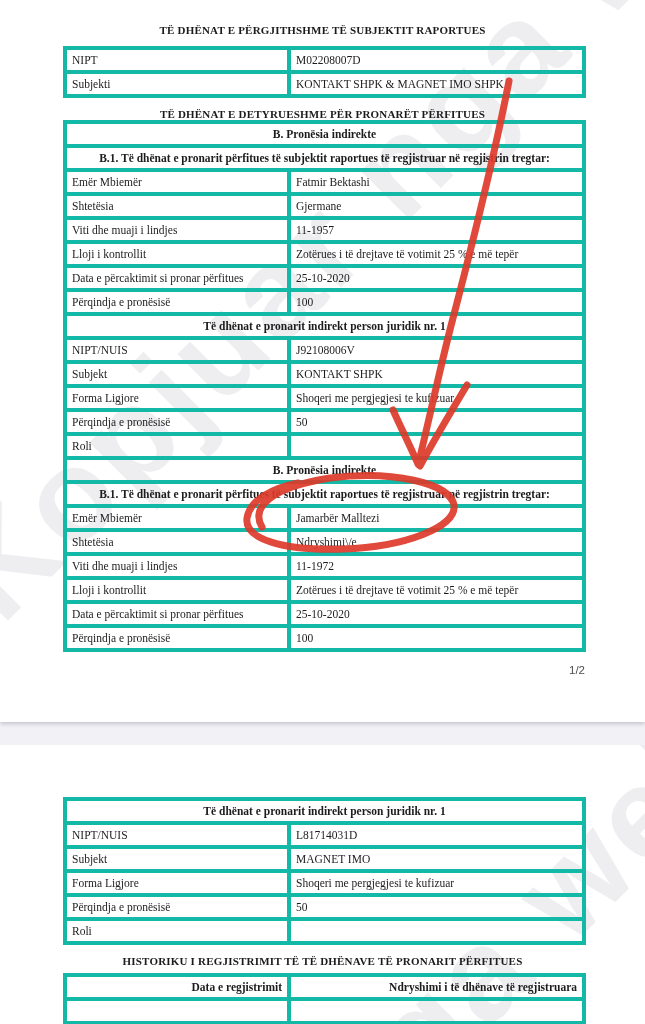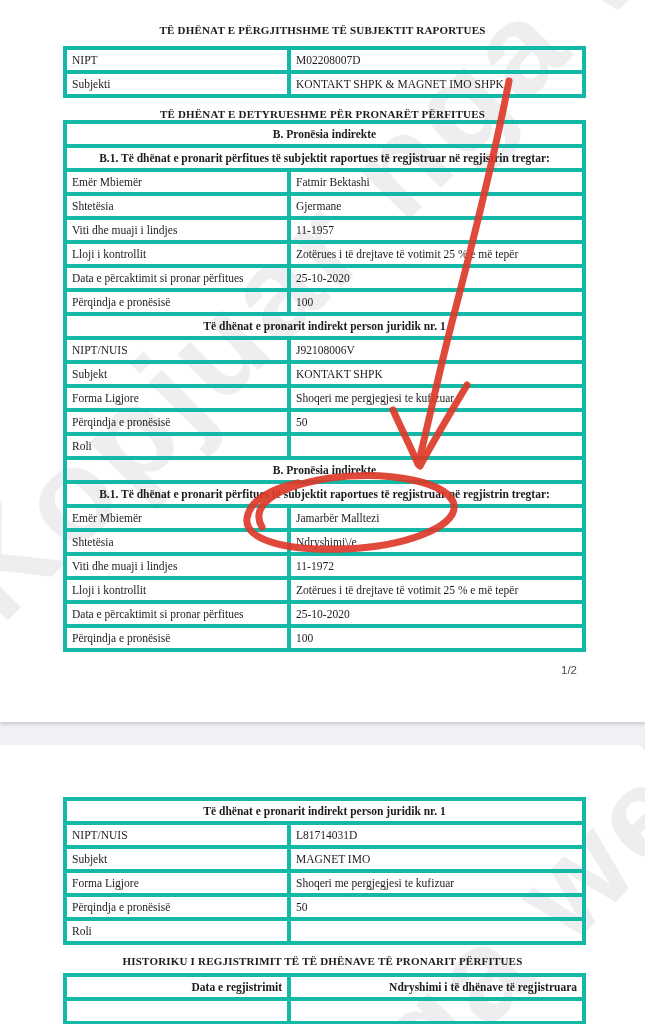--- a/index.html
+++ b/index.html
@@ -29,21 +29,21 @@
   table.doc-table td {
     border: 4px solid #14b8a6; padding: 1px 5px;
     height: 18px; vertical-align: middle; line-height: 1.3;
     overflow: hidden;
   }
   td.sec { text-align: center; font-weight: bold; height: 20px; }
   col.c1 { width: 224px; }
   col.c2 { width: 295px; }
   td.center-h { text-align: right; font-weight: bold; }
   .page-indicator {
-    position: absolute; top: 664px; right: 68px; z-index: 2;
+    position: absolute; top: 664px; right: 60px; z-index: 2;
     font-family: "Liberation Sans", sans-serif; font-size: 11.5px; color: #4d4d52;
   }
   .watermark {
     position: absolute; z-index: 1; white-space: nowrap;
     font-family: "Liberation Sans", sans-serif; font-weight: 700;
     color: rgba(122, 122, 148, 0.13); letter-spacing: 5px;
     pointer-events: none;
   }
   .wm1 { font-size: 130px; left: -30px; top: 520px; transform: rotate(-45deg); transform-origin: 0 50%; }
   .wm2 { font-size: 130px; left: -66px; top: 700px; transform: rotate(-45deg); transform-origin: 0 50%; }

